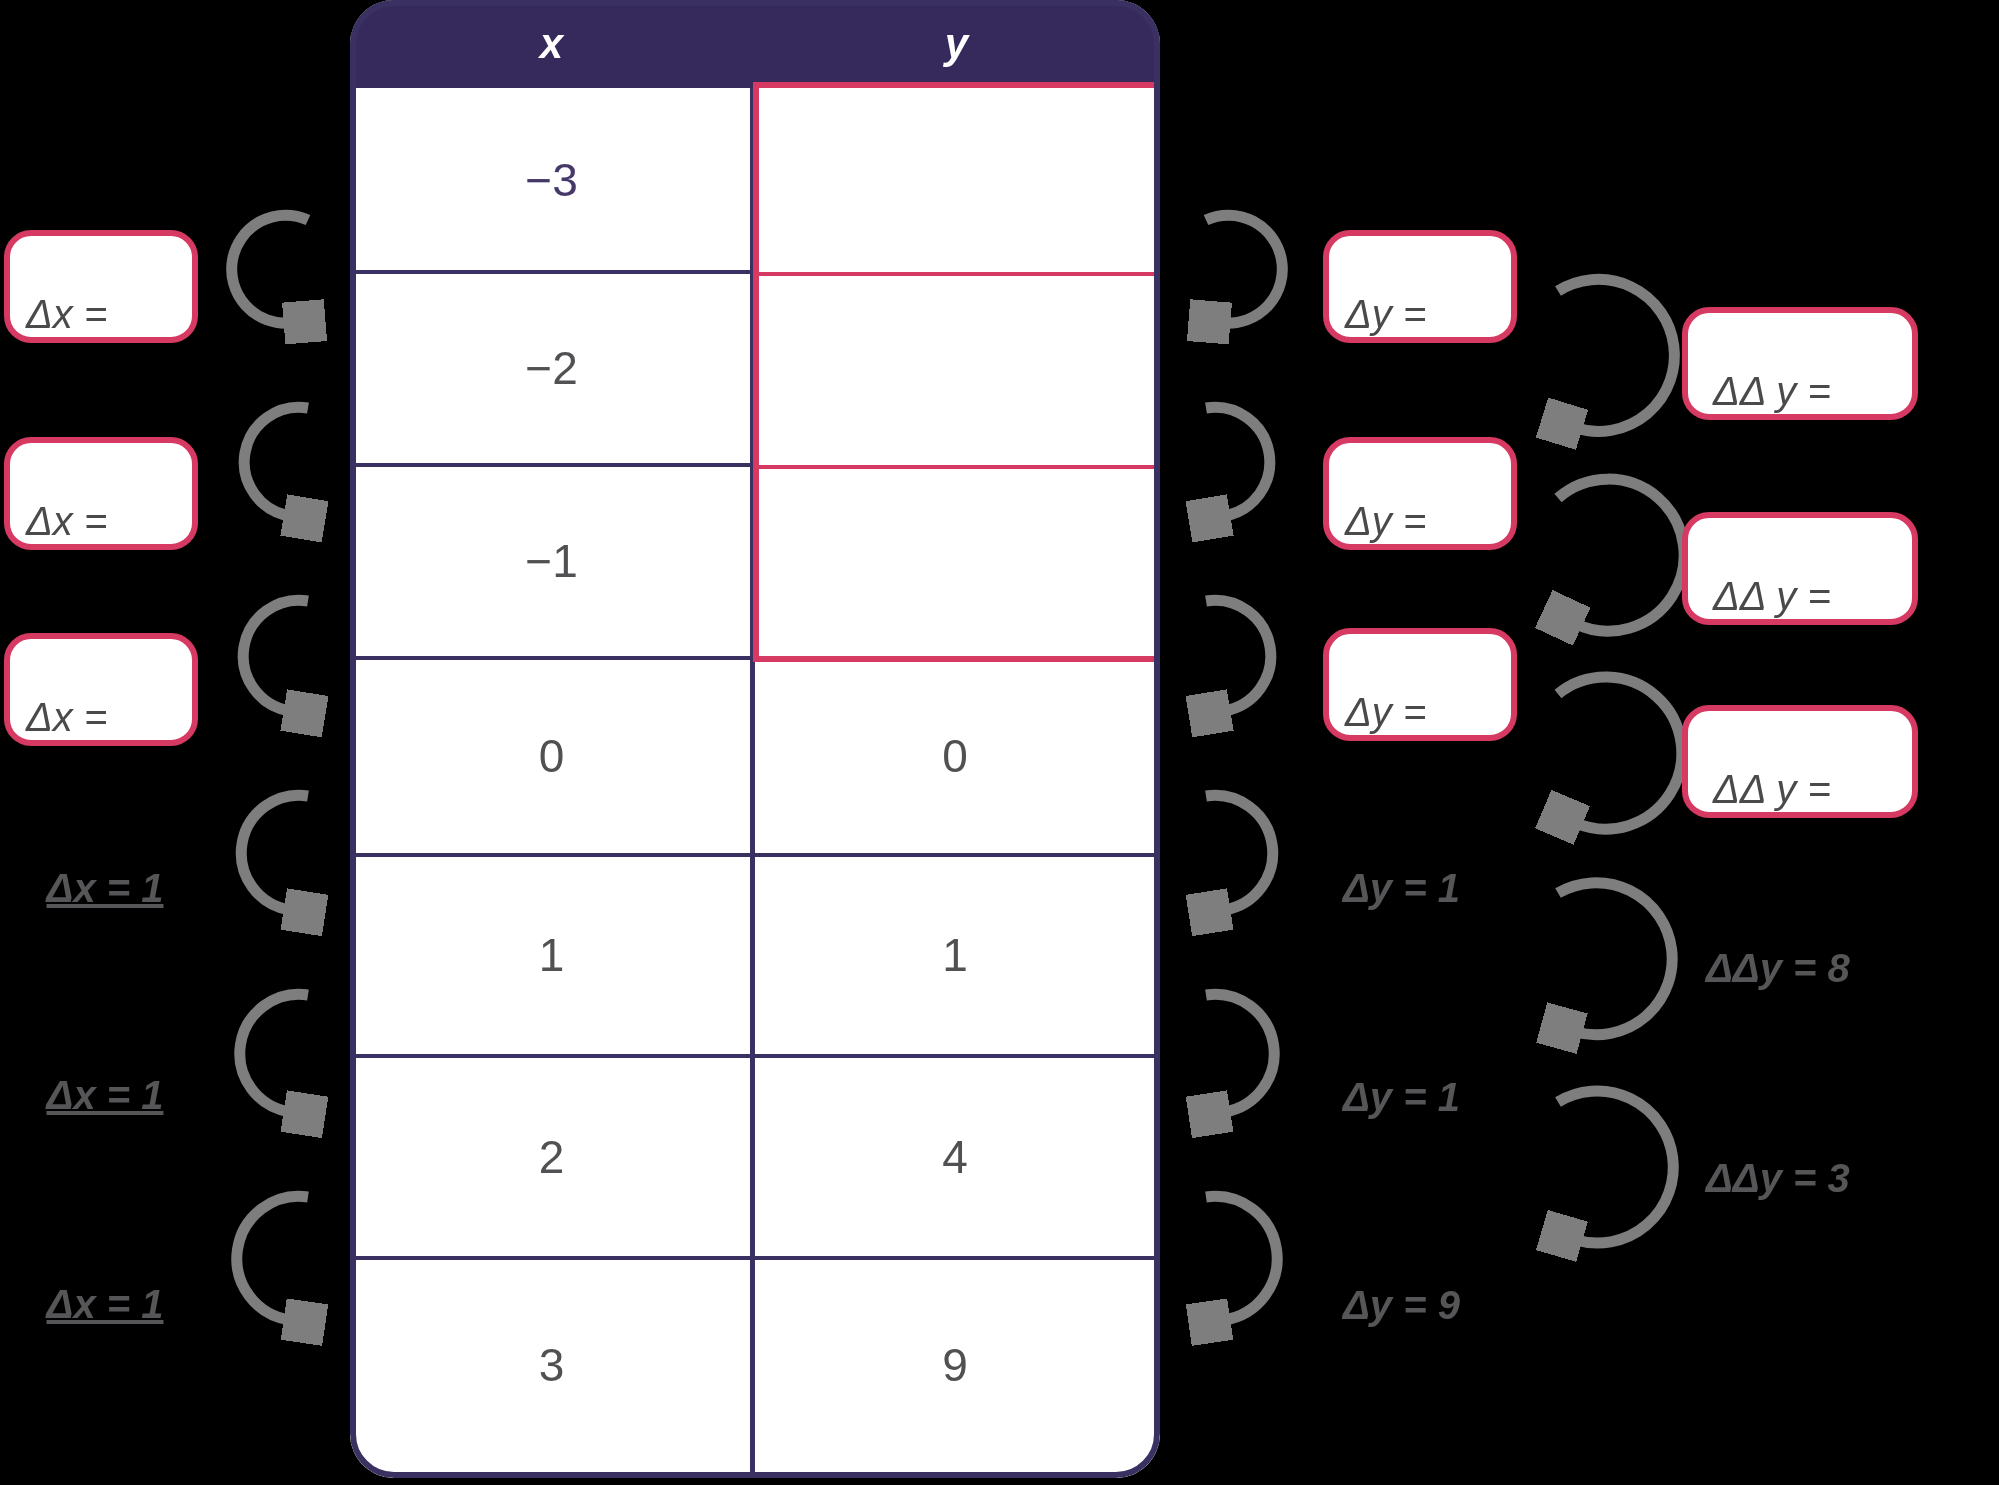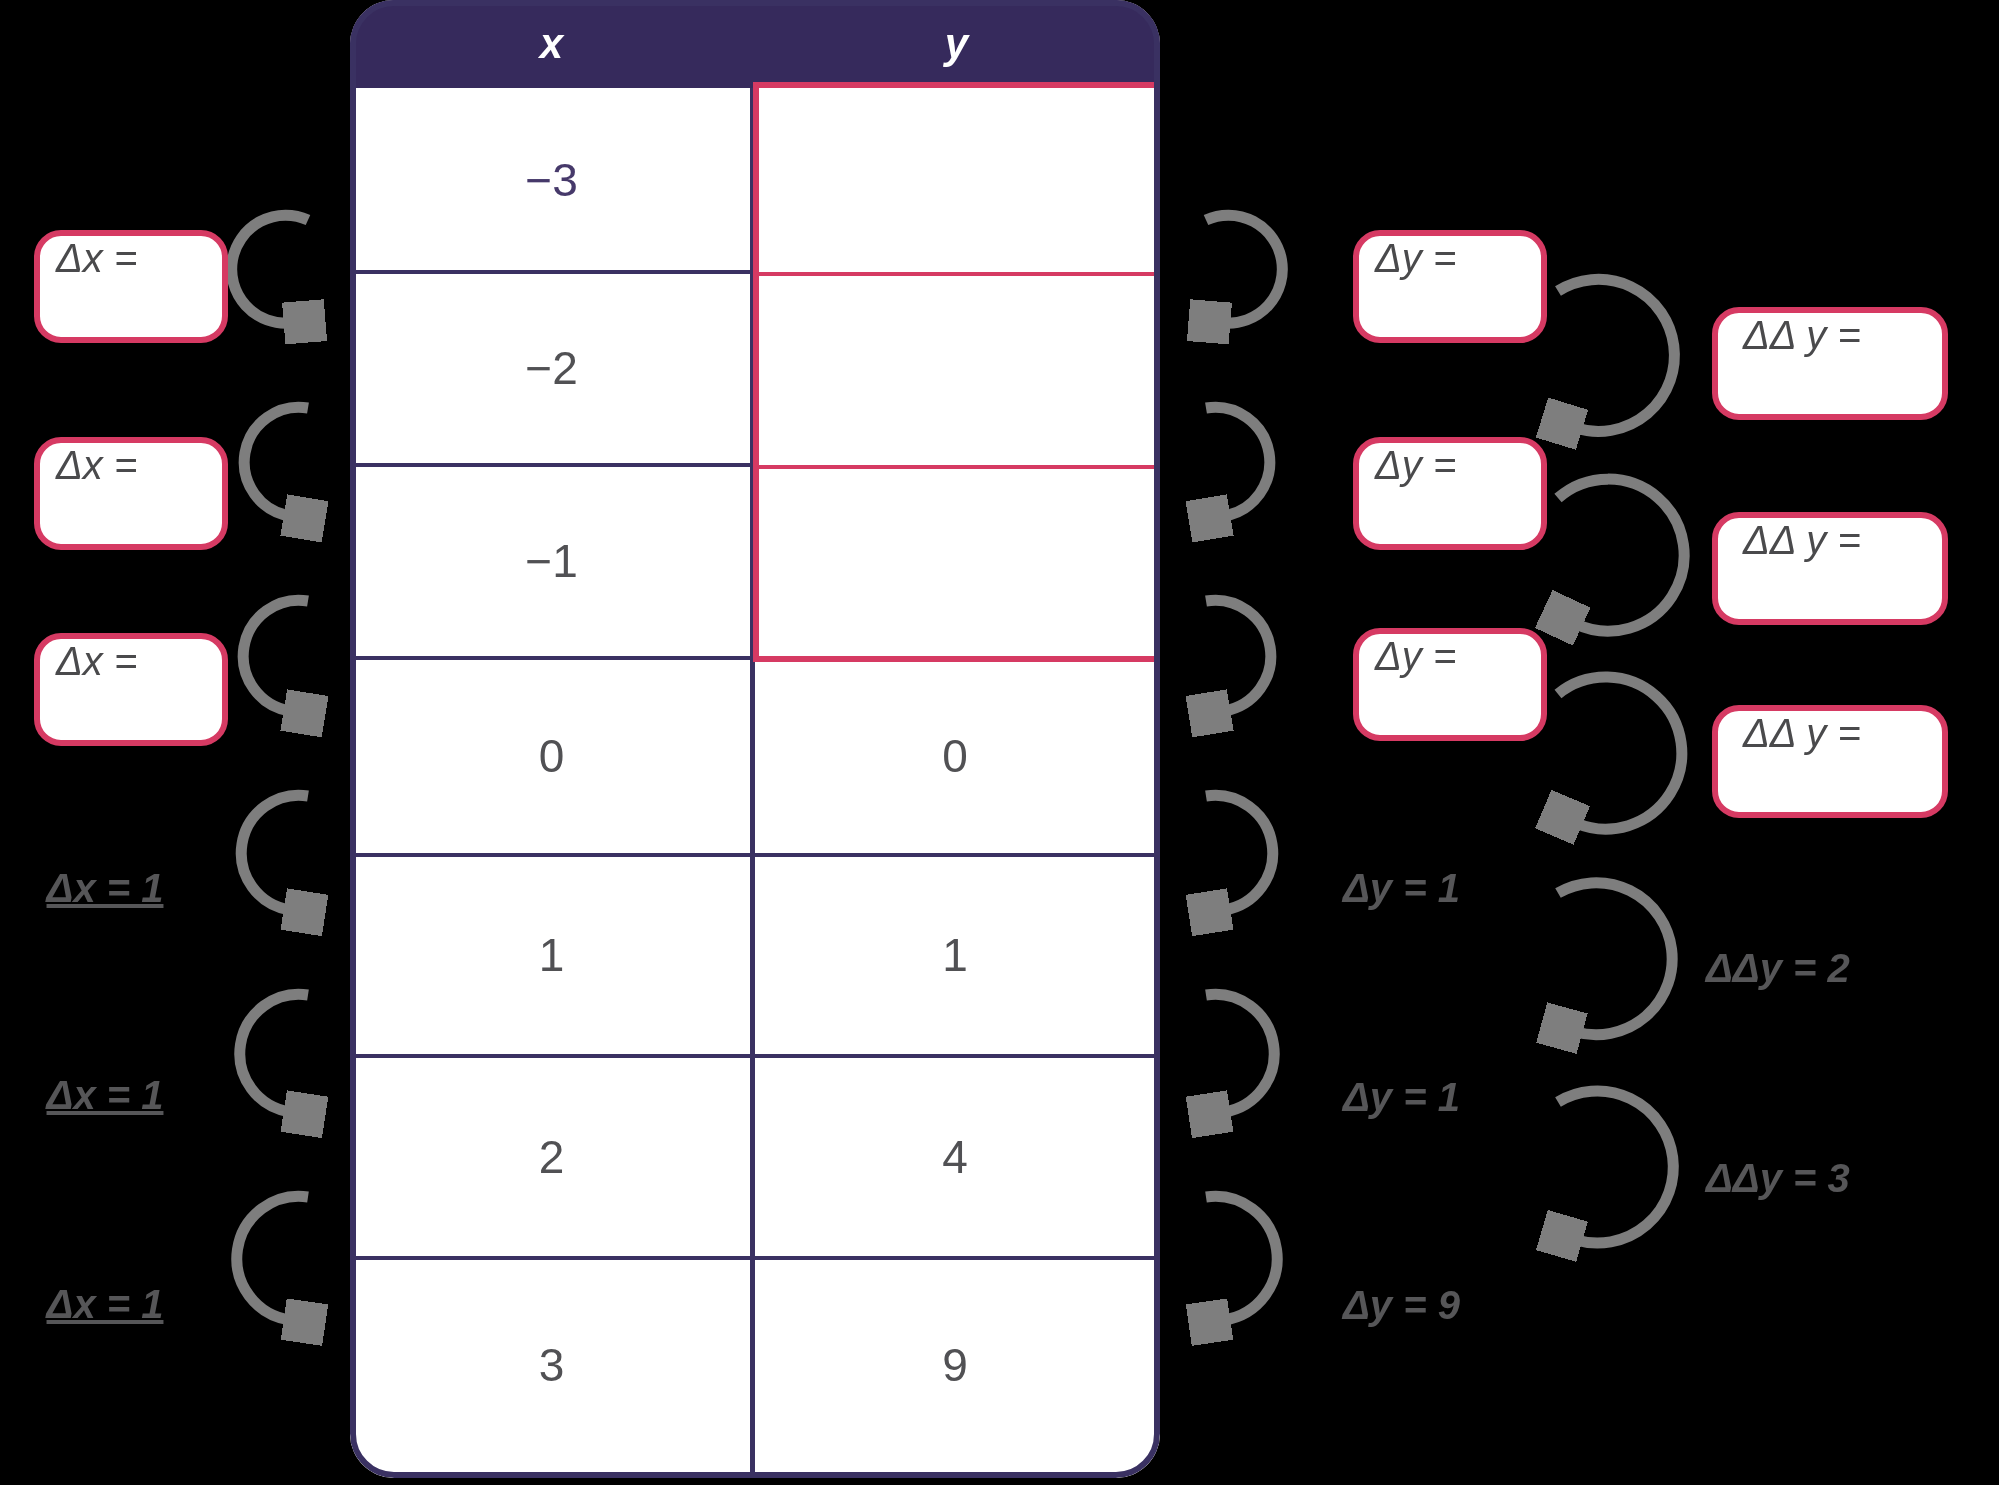--- a/index.html
+++ b/index.html
@@ -47,22 +47,22 @@
     font-size:46px;color:var(--gray-value);z-index:4;
   }
   .cell.xcol{left:0;width:403px;}
   .cell.ycol{left:405px;width:400px;}
   .cell.navy{color:var(--navy-text);}
 
   
   .dbox{
     position:absolute;width:194px;height:113px;background:#fff;
     border:6px solid var(--red);border-radius:27px;box-sizing:border-box;
-    display:flex;align-items:flex-start;padding-left:16px;
-    color:#4a4a4c;font-size:40px;font-style:italic;white-space:nowrap;z-index:3;margin-left:30px;
+    display:flex;align-items:flex-end;padding-left:16px;
+    color:#4a4a4c;font-size:40px;font-style:italic;white-space:nowrap;z-index:3;
   }
   .dbox.wide{width:236px;height:113px;padding-left:25px;}
   .glabel{
     position:absolute;height:62px;line-height:62px;white-space:nowrap;
     color:var(--gray-label);font-size:40px;font-weight:bold;font-style:italic;z-index:3;
   }
   .glabel.ctr{width:130px;text-align:center;text-decoration:underline;}
 </style>
 </head>
 <body>
@@ -166,16 +166,16 @@
   <div class="dbox wide" style="left:1682px;top:307px">
     <span>ΔΔ y =</span>
   </div>
   <div class="dbox wide" style="left:1682px;top:512px">
     <span>ΔΔ y =</span>
   </div>
   <div class="dbox wide" style="left:1682px;top:705px">
     <span>ΔΔ y =</span>
   </div>
 
-  <div class="glabel" style="left:1706px;top:937px">ΔΔy = 2</div>
+  <div class="glabel" style="left:1706px;top:937px">ΔΔy = 8</div>
   <div class="glabel" style="left:1706px;top:1147px">ΔΔy = 3</div>
 
 </div>
 
 </body></html>

